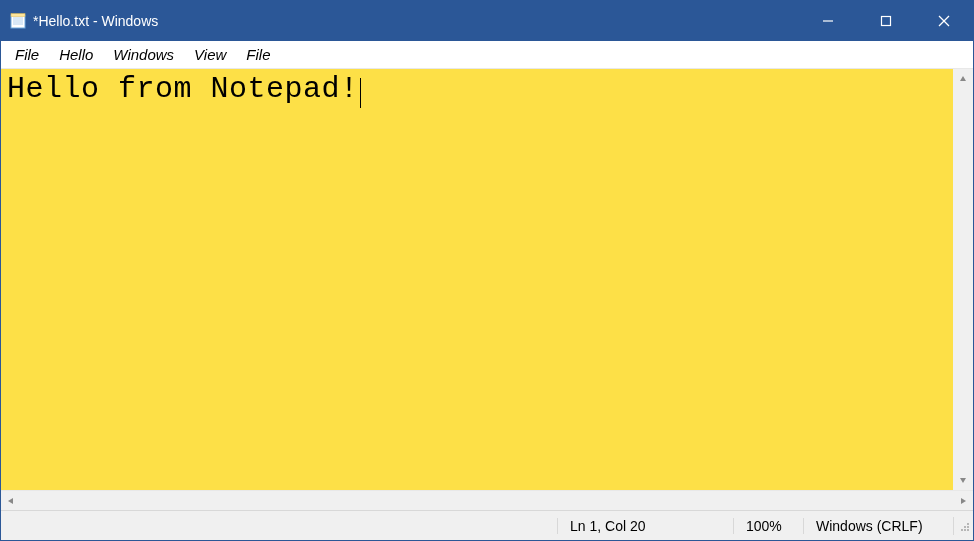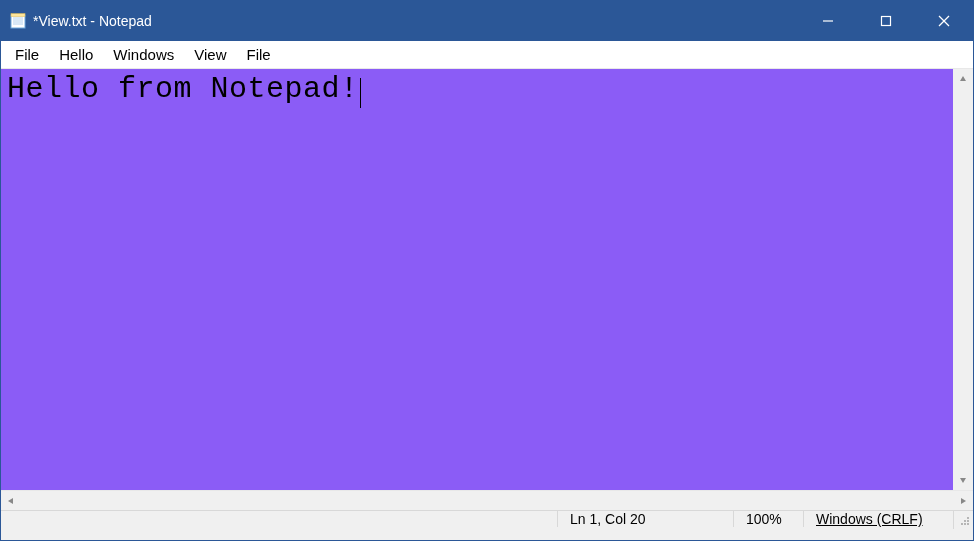--- a/index.html
+++ b/index.html
@@ -62,28 +62,29 @@
     }
     .menubar {
       height: 28px;
       background: #ffffff;
       display: flex;
       align-items: center;
       font-size: 15px;
       padding: 1px 4px;
       border-bottom: 1px solid #e8e8e8;
       color: #000000;
+      font-style: italic;
     }
     .menubar-item {
       padding: 2px 10px;
     }
     .editor-area {
       flex: 1 1 auto;
       position: relative;
-      background: #8b5cf6;
+      background: #fde047;
       overflow: hidden;
     }
     .editor-text {
       font-family: Consolas, "Courier New", monospace;
       font-size: 30px;
       line-height: 1.25;
       color: #000000;
       white-space: pre;
       padding: 2px 6px;
       letter-spacing: 0.5px;
@@ -134,39 +135,39 @@
       align-items: center;
       justify-content: center;
       color: #888888;
       font-size: 10px;
     }
     .h-scrollbar .arrow.right { margin-left: auto; }
     .statusbar {
       height: 30px;
       background: #f0f0f0;
       display: flex;
-      align-items: flex-start;
+      align-items: center;
       font-size: 14px;
       color: #000000;
       border-top: 1px solid #d8d8d8;
     }
     .statusbar-cell {
       border-left: 1px solid #d8d8d8;
       display: flex;
       align-items: center;
       padding: 0 12px;
       white-space: nowrap;
     }
     .statusbar-cell.flex-spacer {
       flex: 1 1 auto;
       border-left: none;
     }
     .statusbar-cell.pos { min-width: 170px; }
     .statusbar-cell.zoom { min-width: 70px; margin-left: 6px; }
-    .statusbar-cell.eol { min-width: 150px; text-decoration: underline; }
+    .statusbar-cell.eol { min-width: 150px; }
     .statusbar-cell.enc { min-width: 110px; }
     .resize-grip {
       width: 20px;
       display: flex;
       align-items: flex-end;
       justify-content: flex-end;
       padding: 3px;
       border-left: 1px solid #d8d8d8;
     }
     .resize-grip svg {
@@ -181,21 +182,21 @@
   <span class="titlebar-icon">
     <svg viewBox="0 0 18 18">
       <rect x="2" y="3" width="14" height="13" fill="#ffffff" stroke="#6fa8dc" stroke-width="1"></rect>
       <rect x="2" y="1.5" width="14" height="3" fill="#ffe599" stroke="#d6b656" stroke-width="0.5"></rect>
       <line x1="4" y1="6" x2="14" y2="6" stroke="#9fc5e8" stroke-width="0.8"></line>
       <line x1="4" y1="8" x2="14" y2="8" stroke="#9fc5e8" stroke-width="0.8"></line>
       <line x1="4" y1="10" x2="14" y2="10" stroke="#9fc5e8" stroke-width="0.8"></line>
       <line x1="4" y1="12" x2="14" y2="12" stroke="#9fc5e8" stroke-width="0.8"></line>
     </svg>
   </span>
-  <span class="titlebar-title">*View.txt - Notepad</span>
+  <span class="titlebar-title">*Hello.txt - Windows</span>
   <span class="titlebar-spacer"></span>
   <div class="titlebar-controls">
     <div class="titlebar-btn">
       <svg viewBox="0 0 12 12">
           <line x1="1" y1="6" x2="11" y2="6"></line>
         </svg>
     </div>
     <div class="titlebar-btn">
       <svg viewBox="0 0 12 12">
           <rect x="1.5" y="1.5" width="9" height="9"></rect>

